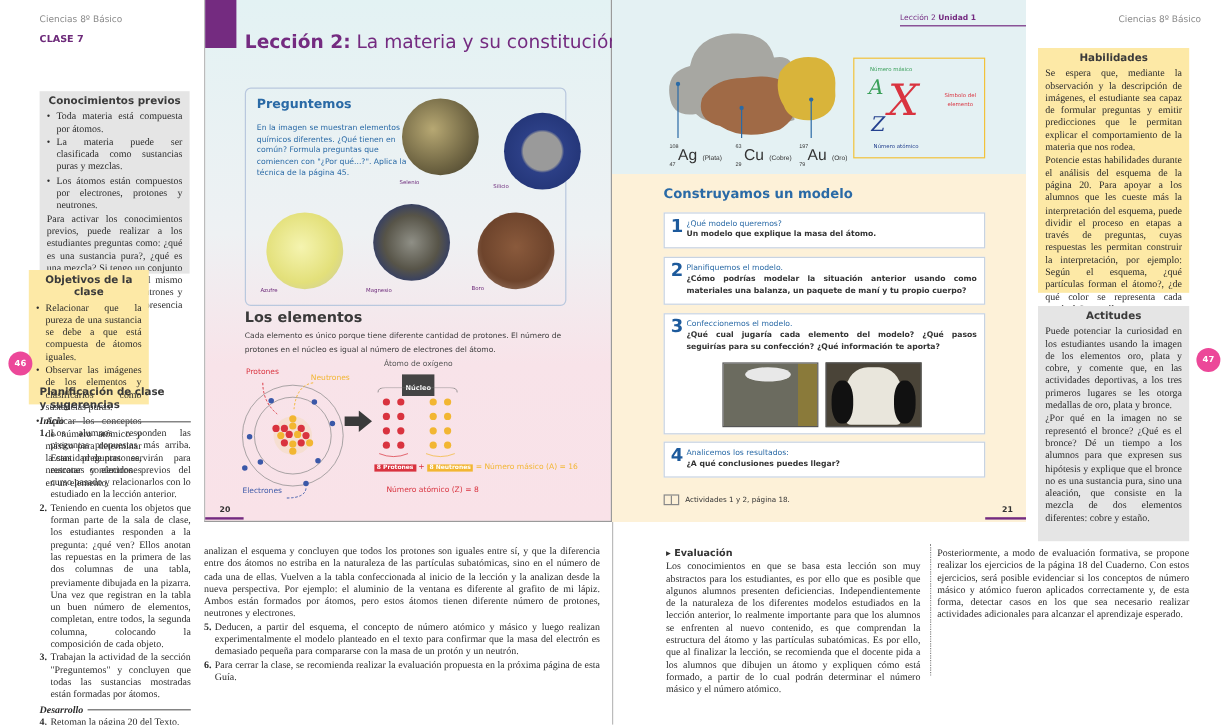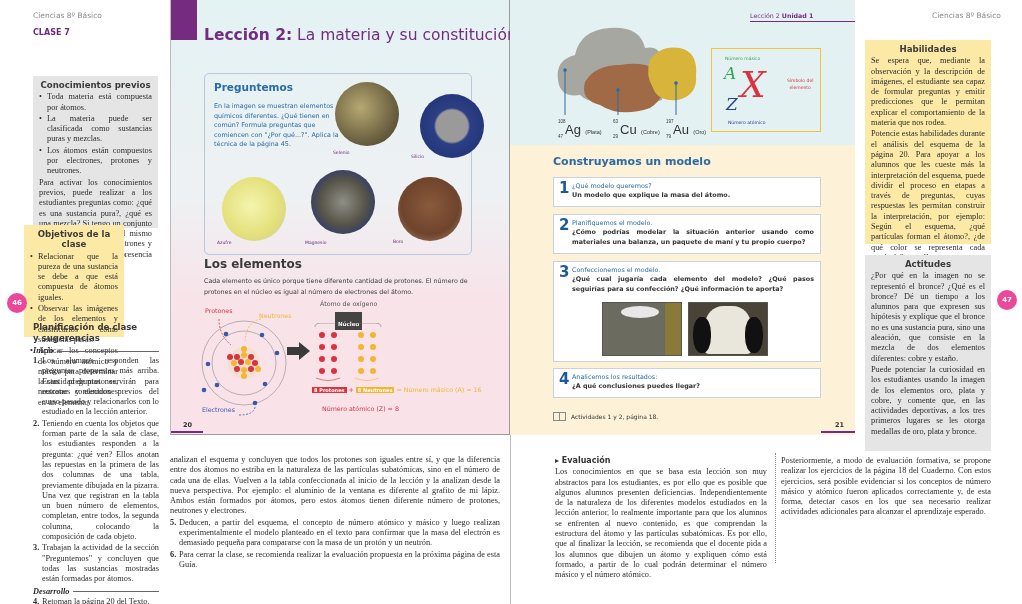--- a/index.html
+++ b/index.html
@@ -346,18 +346,18 @@
   <div class="run-head" style="left:77px; top:11px;">Ciencias 8º Básico</div>
 
   <div class="box yellow-box" style="left:10px; top:40px; width:126px; height:204px;">
     <h3>Habilidades</h3>
     <p>Se espera que, mediante la observación y la descripción de imágenes, el estudiante sea capaz de formular preguntas y emitir predicciones que le permitan explicar el comportamiento de la materia que nos rodea.</p>
     <p>Potencie estas habilidades durante el análisis del esquema de la página 20. Para apoyar a los alumnos que les cueste más la interpretación del esquema, puede dividir el proceso en etapas a través de preguntas, cuyas respuestas les permitan construir la interpretación, por ejemplo: Según el esquema, ¿qué partículas forman el átomo?, ¿de qué color se representa cada partícula?, ¿cuáles se encuentra en el núcleo? Si sumamos todas las partículas del núcleo del átomo, ¿qué propiedad del átomo vamos a tener?</p>
   </div>
 
   <div class="box gray-box" style="left:10px; top:255px; width:126px; height:196px;">
     <h3>Actitudes</h3>
+    <p>Puede potenciar la curiosidad en los estudiantes usando la imagen de los elementos oro, plata y cobre, y comente que, en las actividades deportivas, a los tres primeros lugares se les otorga medallas de oro, plata y bronce.</p>
     <p>¿Por qué en la imagen no se representó el bronce? ¿Qué es el bronce? Dé un tiempo a los alumnos para que expresen sus hipótesis y explique que el bronce no es una sustancia pura, sino una aleación, que consiste en la mezcla de dos elementos diferentes: cobre y estaño.</p>
-    <p>Puede potenciar la curiosidad en los estudiantes usando la imagen de los elementos oro, plata y cobre, y comente que, en las actividades deportivas, a los tres primeros lugares se les otorga medallas de oro, plata y bronce.</p>
   </div>
 
   <div class="page-badge" style="left:142px; top:290px;">47</div>
 </div>
 
 </body></html>

